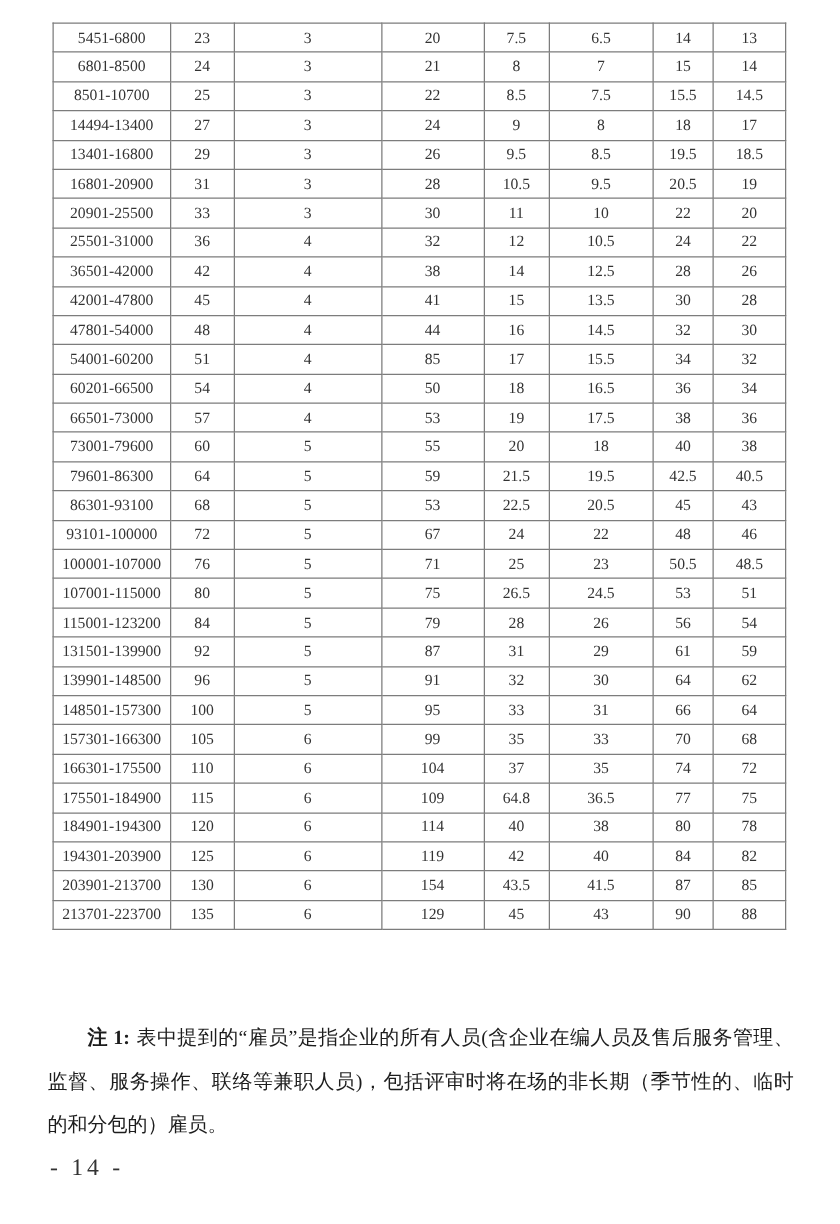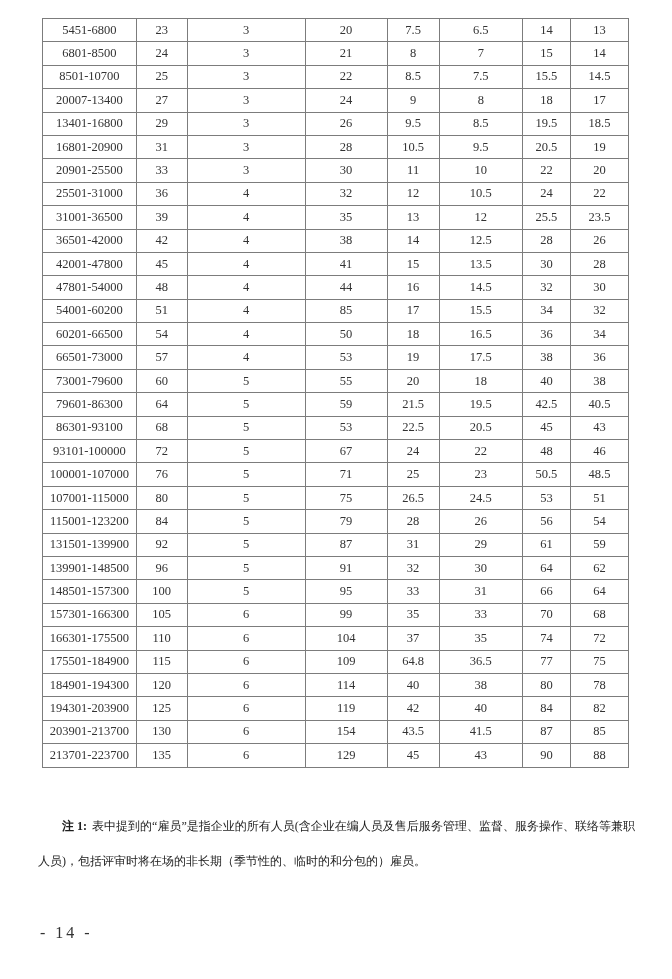--- a/index.html
+++ b/index.html
@@ -35,36 +35,36 @@
     color: #333333;
     font-family: "Liberation Serif", serif;
     white-space: nowrap;
     overflow: hidden;
   }
   .note {
     position: absolute;
     left: 38px;
     top: 797px;
     width: 597px;
-    font-size: 12px;
+    font-size: 16px;
     line-height: 35px;
     color: #1d1d1d;
     text-align: justify;
     text-indent: 2em;
     font-family: "Liberation Serif", serif;
   }
   .note .note-label {
     font-weight: bold;
     margin-right: 5px;
   }
   .page-number {
     position: absolute;
     left: 40px;
     top: 924px;
-    font-size: 16px;
+    font-size: 19px;
     letter-spacing: 3px;
     color: #333333;
     font-family: "Liberation Serif", serif;
   }
 </style>
 </head>
 <body>
 
 <div class="page">
 
@@ -104,21 +104,21 @@
           <td>8501-10700</td>
           <td>25</td>
           <td>3</td>
           <td>22</td>
           <td>8.5</td>
           <td>7.5</td>
           <td>15.5</td>
           <td>14.5</td>
         </tr>
         <tr>
-          <td>20007-13400</td>
+          <td>14494-13400</td>
           <td>27</td>
           <td>3</td>
           <td>24</td>
           <td>9</td>
           <td>8</td>
           <td>18</td>
           <td>17</td>
         </tr>
         <tr>
           <td>13401-16800</td>
@@ -154,30 +154,20 @@
           <td>25501-31000</td>
           <td>36</td>
           <td>4</td>
           <td>32</td>
           <td>12</td>
           <td>10.5</td>
           <td>24</td>
           <td>22</td>
         </tr>
         <tr>
-          <td>31001-36500</td>
-          <td>39</td>
-          <td>4</td>
-          <td>35</td>
-          <td>13</td>
-          <td>12</td>
-          <td>25.5</td>
-          <td>23.5</td>
-        </tr>
-        <tr>
           <td>36501-42000</td>
           <td>42</td>
           <td>4</td>
           <td>38</td>
           <td>14</td>
           <td>12.5</td>
           <td>28</td>
           <td>26</td>
         </tr>
         <tr>

